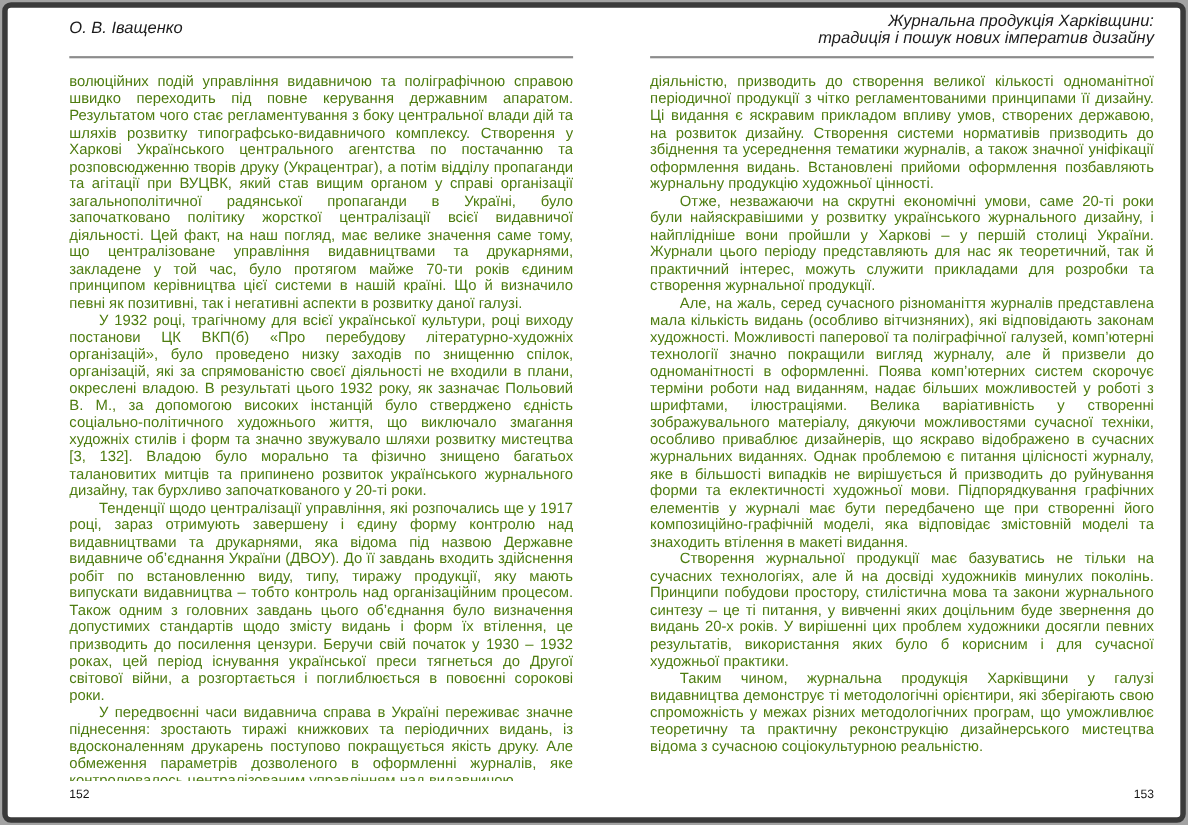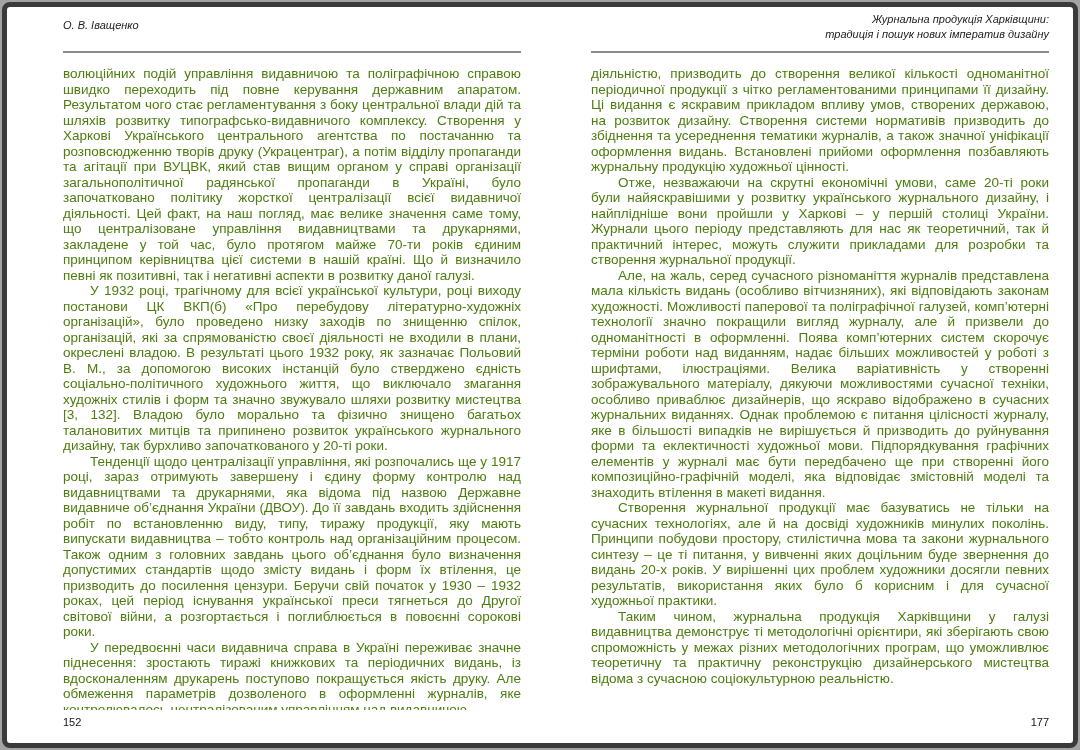--- a/index.html
+++ b/index.html
@@ -36,21 +36,21 @@
   .page-col.left  { margin-left: 56px; }
   .page-col.right { margin-left: 70px; }
 
   .page-header {
     height: 46px;
     position: relative;
     flex: 0 0 auto;
   }
   .running-head {
     font-style: italic;
-    font-size: 11px;
+    font-size: 15px;
     line-height: 15px;
     color: #1c1c1c;
   }
   .running-head.author {
     padding-top: 11px;
   }
   .running-head.title {
     padding-top: 5px;
     text-align: right;
   }
@@ -113,17 +113,17 @@
         </div>
         <div class="head-rule"></div>
       </div>
       <div class="body-text">
         <p class="para">діяльністю, призводить до створення великої кількості одноманітної періодичної продукції з чітко регламентованими принципами її дизайну. Ці видання є яскравим прикладом впливу умов, створених державою, на розвиток дизайну. Створення системи нормативів призводить до збіднення та усереднення тематики журналів, а також значної уніфікації оформлення видань. Встановлені прийоми оформлення позбавляють журнальну продукцію художньої цінності.</p>
         <p class="para indent">Отже, незважаючи на скрутні економічні умови, саме 20-ті роки були найяскравішими у розвитку українського журнального дизайну, і найплідніше вони пройшли у Харкові – у першій столиці України. Журнали цього періоду представляють для нас як теоретичний, так й практичний інтерес, можуть служити прикладами для розробки та створення журнальної продукції.</p>
         <p class="para indent">Але, на жаль, серед сучасного різноманіття журналів представлена мала кількість видань (особливо вітчизняних), які відповідають законам художності. Можливості паперової та поліграфічної галузей, комп’ютерні технології значно покращили вигляд журналу, але й призвели до одноманітності в оформленні. Поява комп’ютерних систем скорочує терміни роботи над виданням, надає більших можливостей у роботі з шрифтами, ілюстраціями. Велика варіативність у створенні зображувального матеріалу, дякуючи можливостями сучасної техніки, особливо приваблює дизайнерів, що яскраво відображено в сучасних журнальних виданнях. Однак проблемою є питання цілісності журналу, яке в більшості випадків не вирішується й призводить до руйнування форми та еклектичності художньої мови. Підпорядкування графічних елементів у журналі має бути передбачено ще при створенні його композиційно-графічній моделі, яка відповідає змістовній моделі та знаходить втілення в макеті видання.</p>
         <p class="para indent">Створення журнальної продукції має базуватись не тільки на сучасних технологіях, але й на досвіді художників минулих поколінь. Принципи побудови простору, стилістична мова та закони журнального синтезу – це ті питання, у вивченні яких доцільним буде звернення до видань 20-х років. У вирішенні цих проблем художники досягли певних результатів, використання яких було б корисним і для сучасної художньої практики.</p>
         <p class="para indent">Таким чином, журнальна продукція Харківщини у галузі видавництва демонструє ті методологічні орієнтири, які зберігають свою спроможність у межах різних методологічних програм, що уможливлює теоретичну та практичну реконструкцію дизайнерського мистецтва відома з сучасною соціокультурною реальністю.</p>
       </div>
-      <div class="page-number pn-right">177</div>
+      <div class="page-number pn-right">153</div>
     </section>
 
   </div>
 </div>
 
 </body></html>

